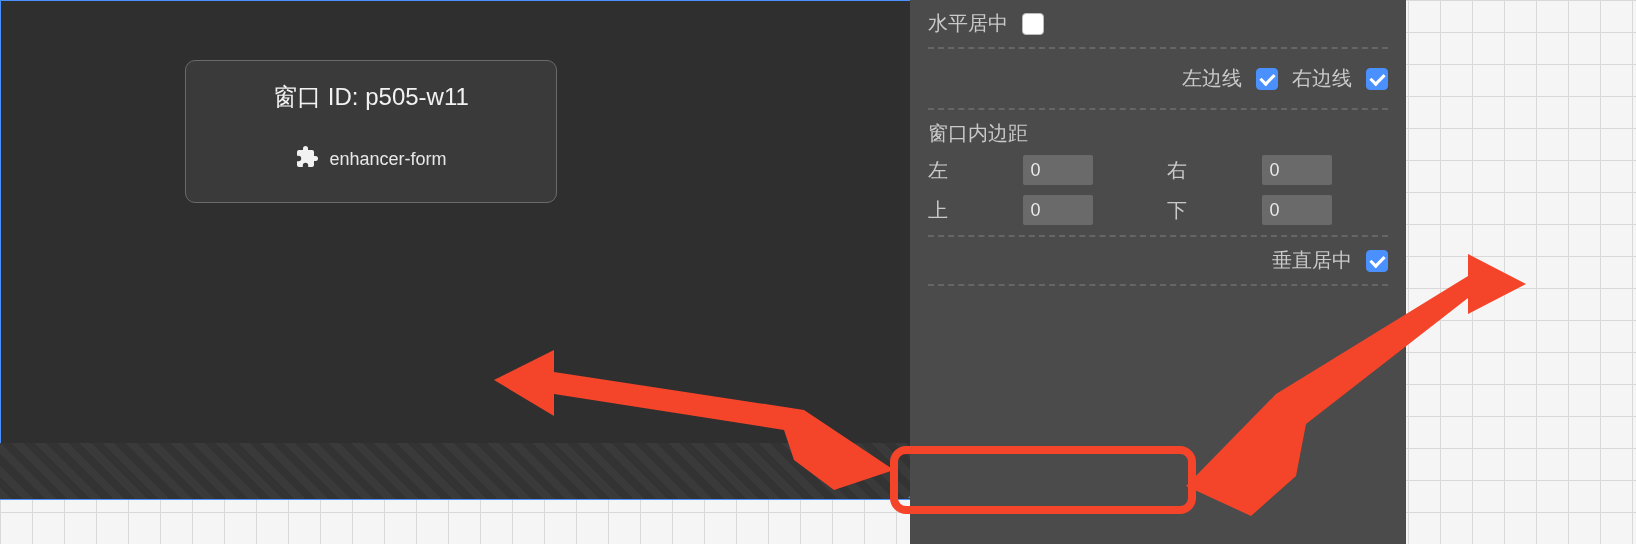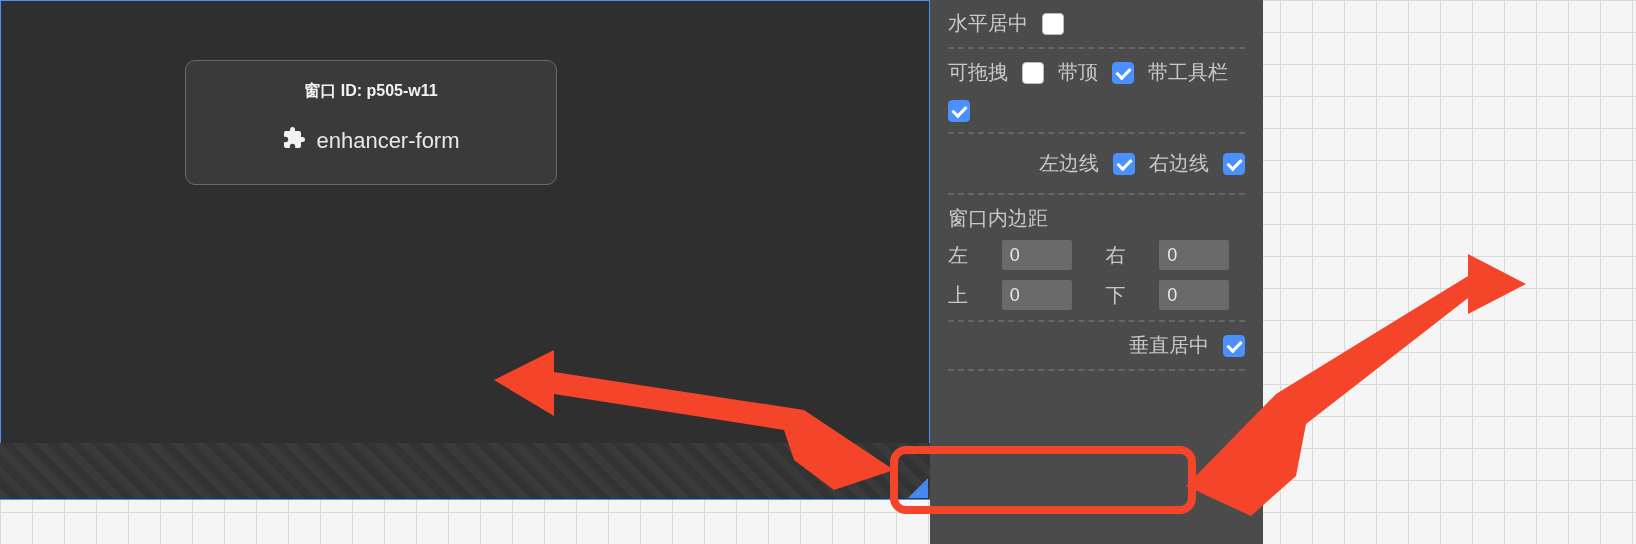--- a/index.html
+++ b/index.html
@@ -64,40 +64,40 @@
       left: 185px; top: 60px;
       width: 372px;
       background: rgba(60,60,60,0.85);
       border: 1px solid #6a6a6a;
       border-radius: 10px;
       padding: 20px 22px 28px 22px;
       color: #f2f2f2;
       text-align: center;
     }
     .win-card .title {
-      font-size: 16px;
-      font-weight: 700;
-      margin-bottom: 24px;
+      font-size: 24px;
+      font-weight: 400;
+      margin-bottom: 32px;
     }
     .win-card .subtitle {
       display: flex;
       align-items: center;
       justify-content: center;
       gap: 10px;
-      font-size: 22px;
+      font-size: 18px;
       color: #e8e8e8;
     }
     .puzzle-icon svg { width: 24px; height: 24px; fill: #f2f2f2; }
 
     
     .props-panel {
       position: absolute;
-      left: 930px;
+      left: 910px;
       top: 0;
-      width: 333px;
+      width: 496px;
       height: 544px;
       background: #4b4b4b;
       color: #d5d5d5;
       font-size: 20px;
       padding: 0 18px;
     }
     .prop-row {
       display: flex;
       align-items: center;
       gap: 14px;
@@ -219,28 +219,20 @@
 </div>
 
 <div class="props-panel">
 
   <div class="prop-row">
     <span class="lbl">水平居中</span>
     <span class="cb"></span>
   </div>
 
 
-  <div class="prop-row">
-    <span class="lbl">可拖拽</span>
-    <span class="cb"></span>
-    <span class="lbl">带顶</span>
-    <span class="cb checked"></span>
-    <span class="lbl">带工具栏</span>
-    <span class="cb checked"></span>
-  </div>
 
   <div class="prop-group">
     <div class="prop-row noborder">
       <span class="lbl">左边线</span>
       <span class="cb checked"></span>
       <span class="lbl">右边线</span>
       <span class="cb checked"></span>
     </div>
   </div>
 

